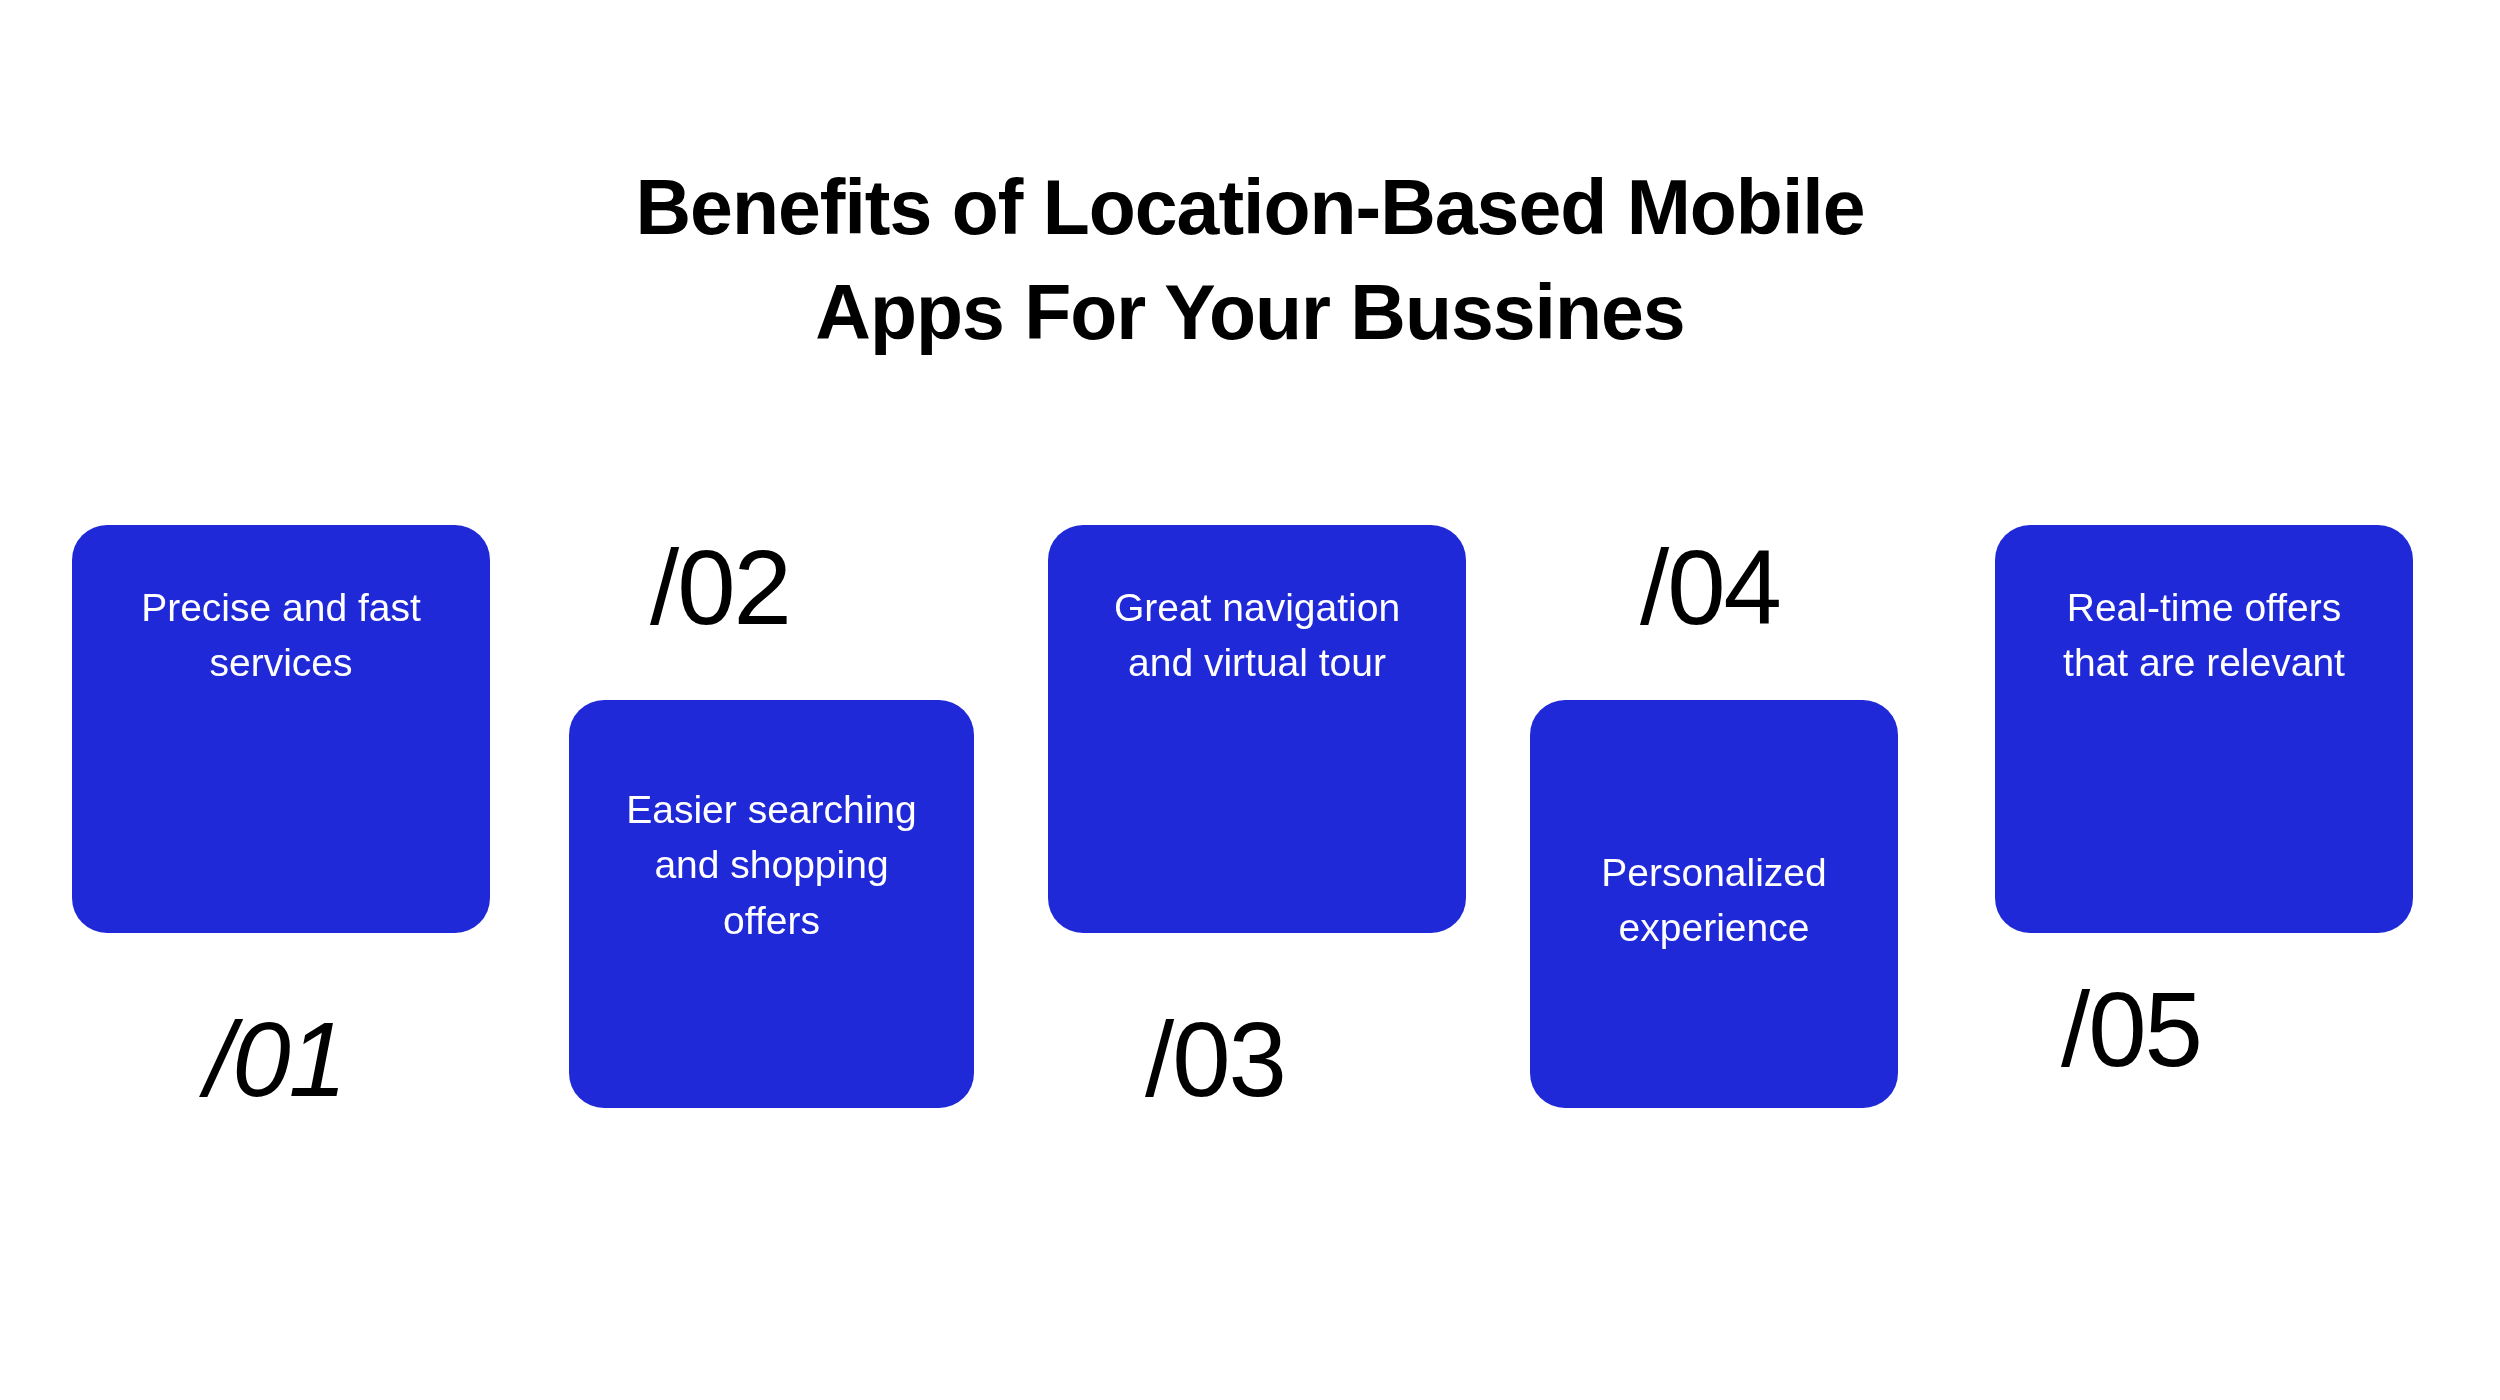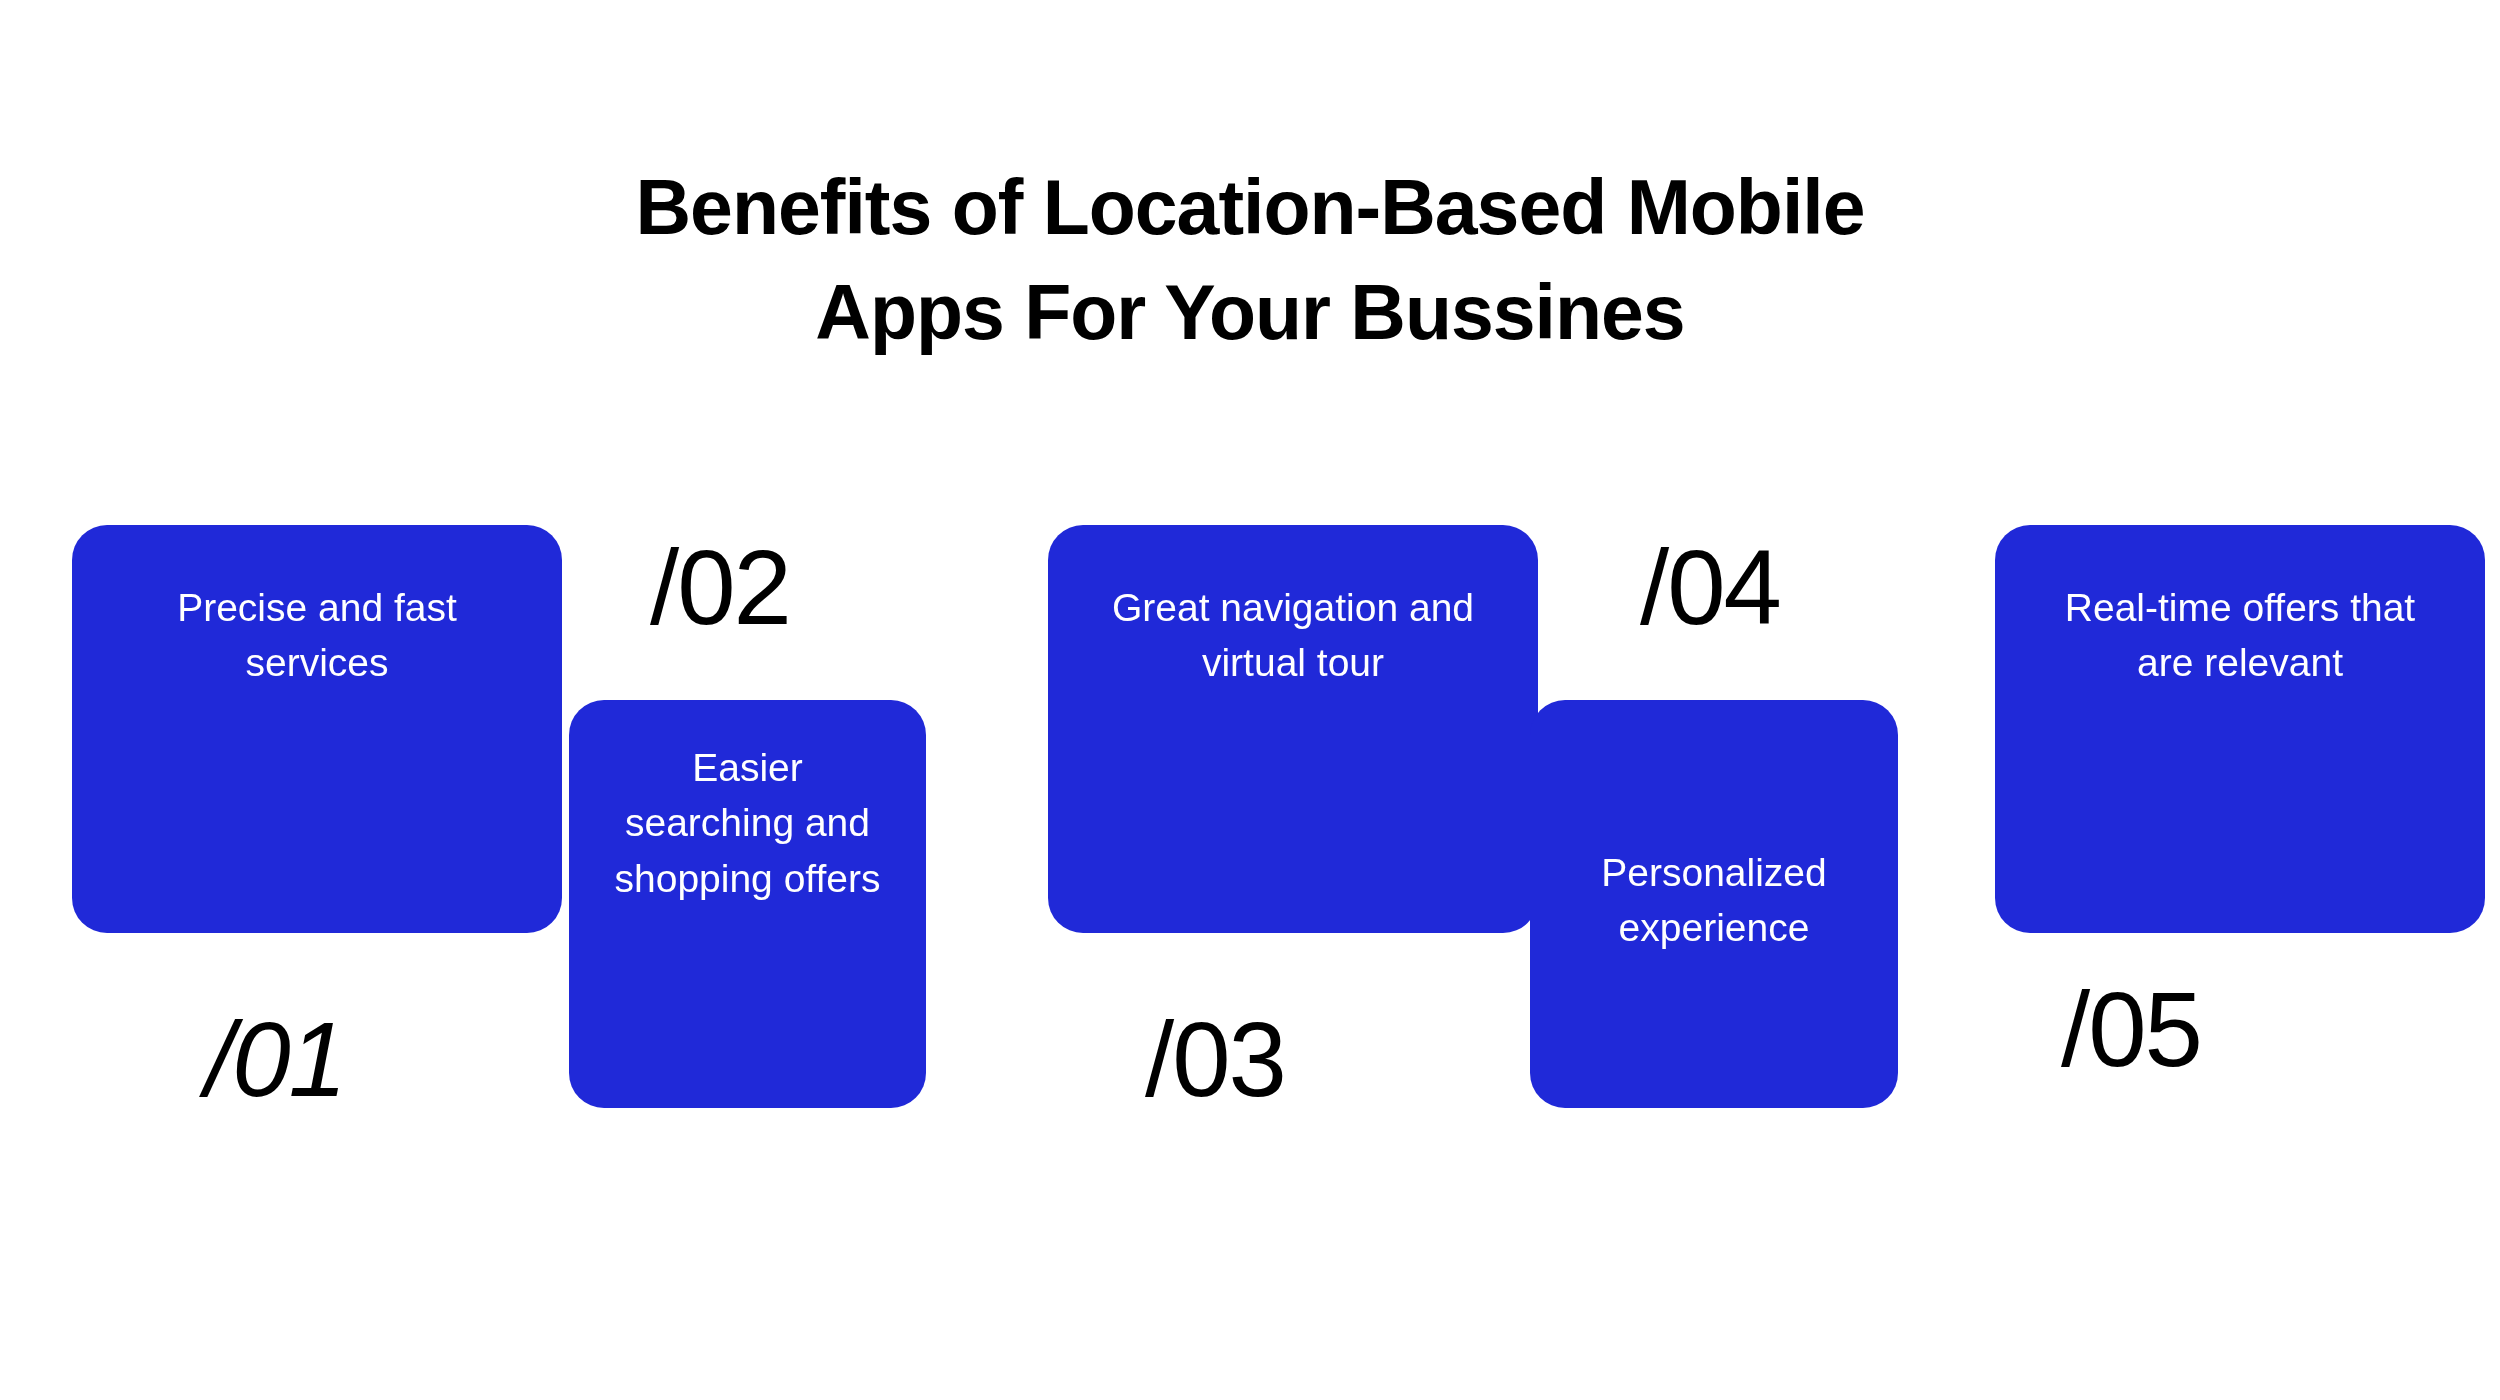--- a/index.html
+++ b/index.html
@@ -19,33 +19,33 @@
       width: 1400px;
       text-align: center;
       font-size: 77px;
       font-weight: 800;
       color: #000000;
       line-height: 1.37;
       letter-spacing: -1px;
     }
     .card {
       position: absolute;
-      width: 490px;
+      width: 418px;
       height: 408px;
       background: #2029D8;
       border-radius: 35px;
       color: #ffffff;
       font-size: 39px;
       font-weight: 400;
       text-align: center;
       padding: 55px 40px 0 40px;
       line-height: 1.42;
     }
     .card-1 { left: 72px; top: 525px; }
-    .card-2 { left: 569px; top: 700px; padding-top: 40px; width: 357px;}
+    .card-2 { left: 569px; top: 700px; padding-top: 82px; width: 405px;}
     .card-3 { left: 1048px; top: 525px; }
     .card-4 { left: 1530px; top: 700px; padding-top: 145px; width: 368px;}
     .card-5 { left: 1995px; top: 525px; }
     .num {
       position: absolute;
       font-size: 105px;
       font-weight: 500;
       color: #000000;
       letter-spacing: -2px;
     }

